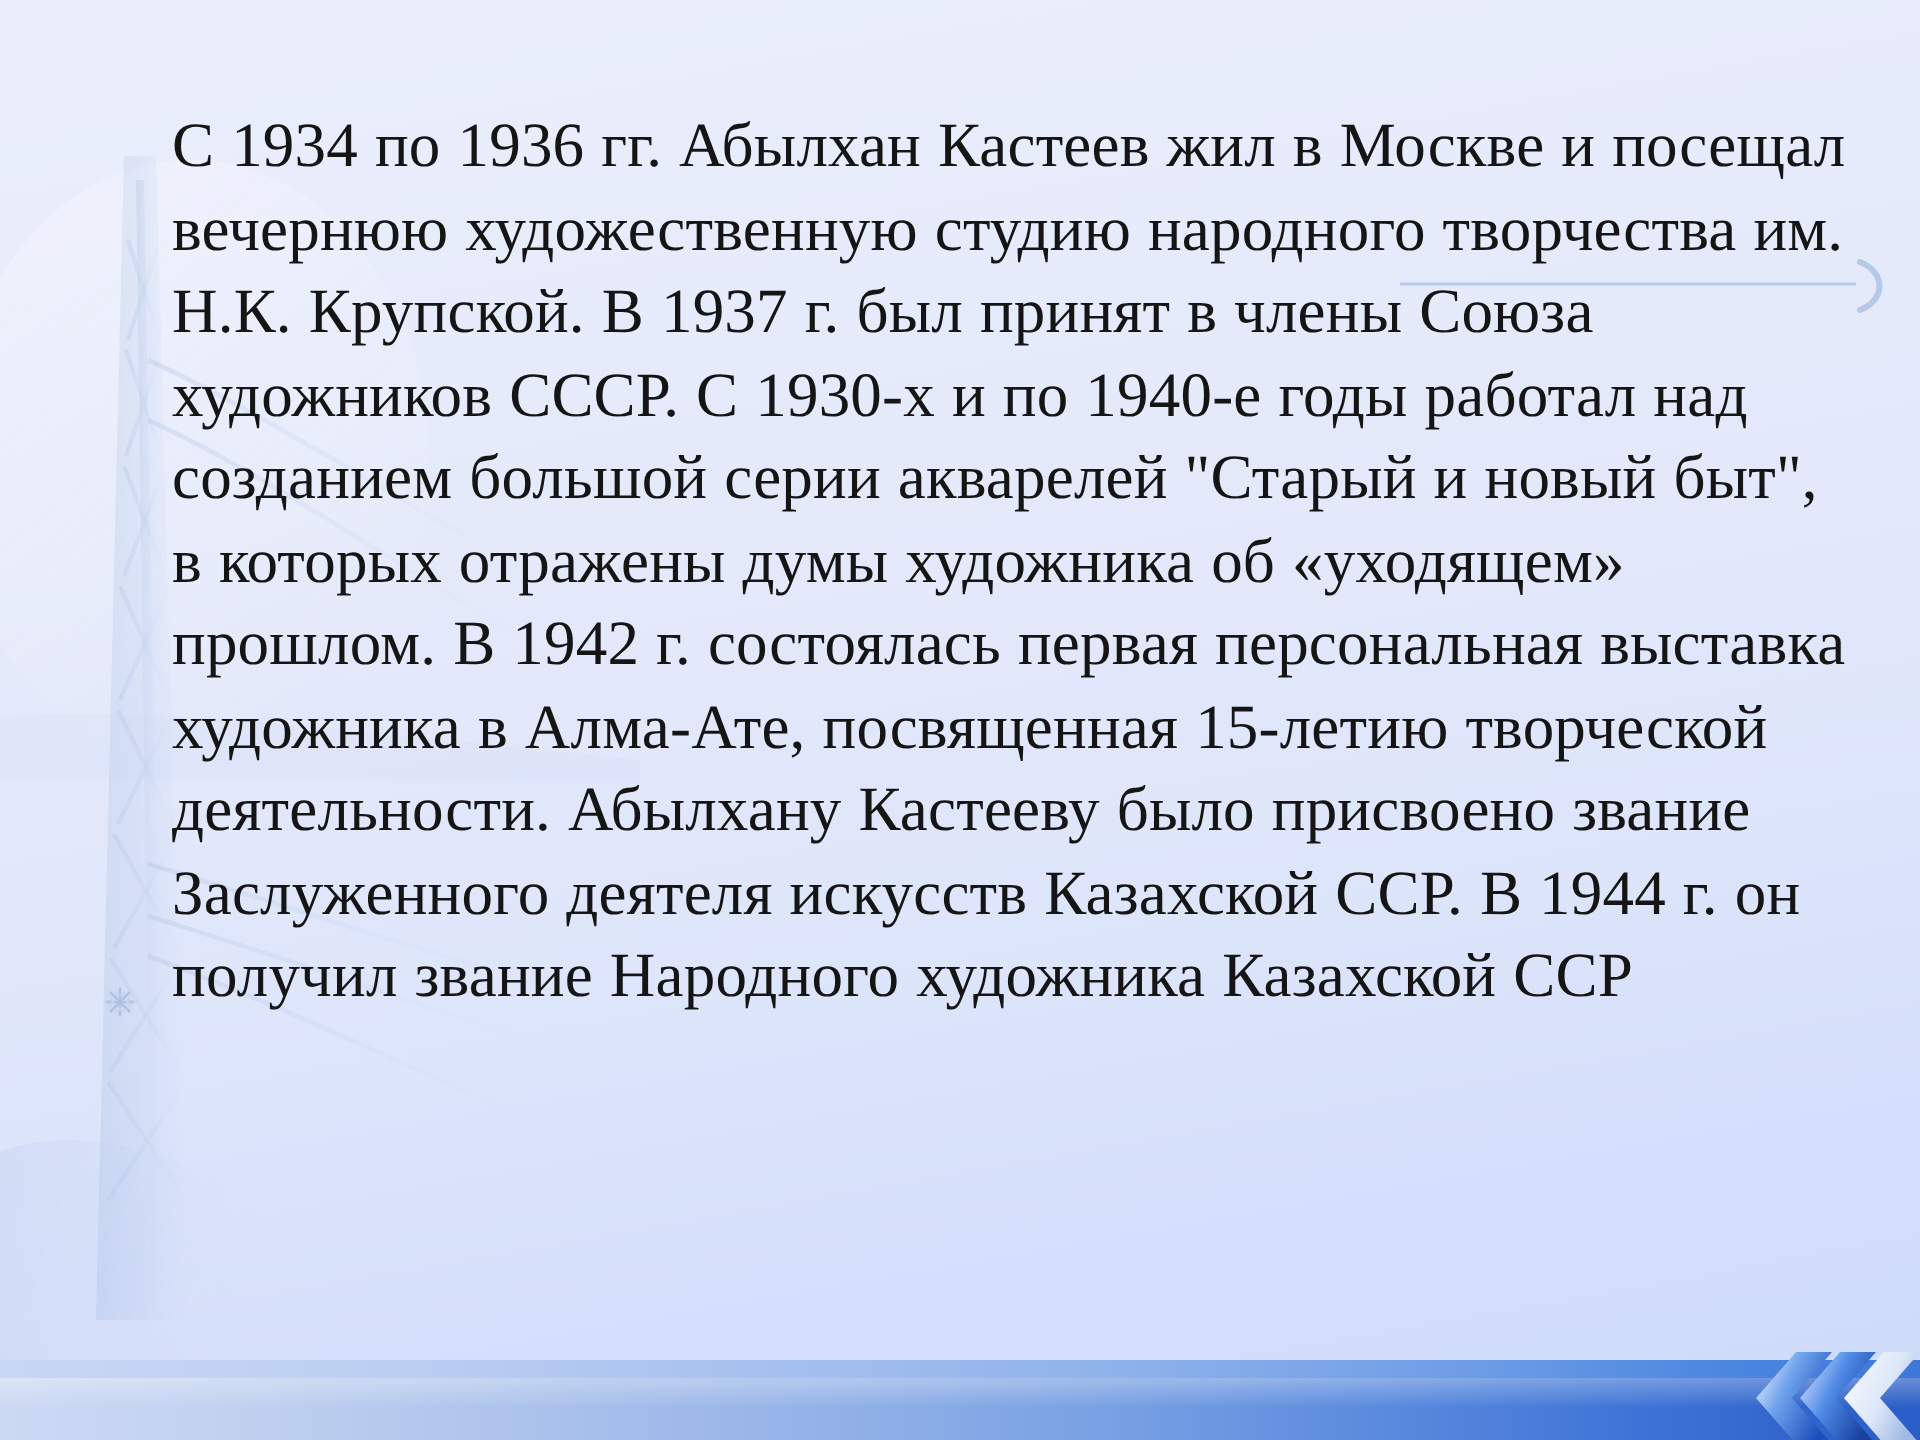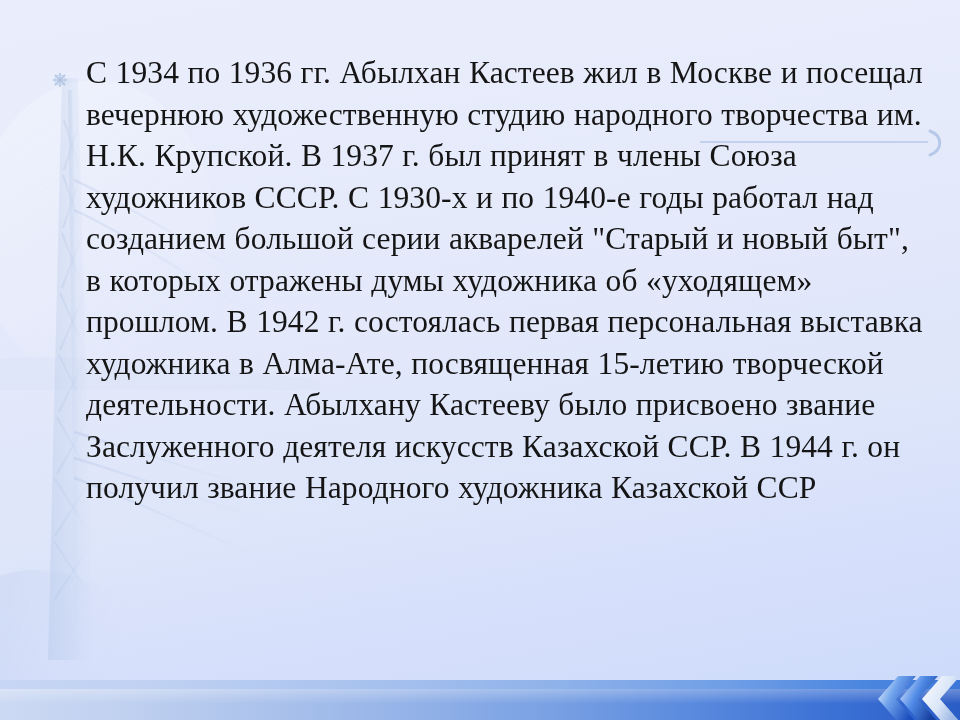--- a/index.html
+++ b/index.html
@@ -104,21 +104,21 @@
     top: 0;
     width: 960px;
     height: 660px;
   }
   .bullet-row {
     position: absolute;
     left: 52px;
     top: 52px;
     width: 872px;
     display: flex;
-    align-items: flex-start;
+    align-items: flex-end;
   }
   .bullet-marker {
     flex: 0 0 auto;
     width: 34px;
     padding-top: 20px;
     text-align: left;
   }
   .bullet-marker svg { display: block; }
 
   .bullet-text {

